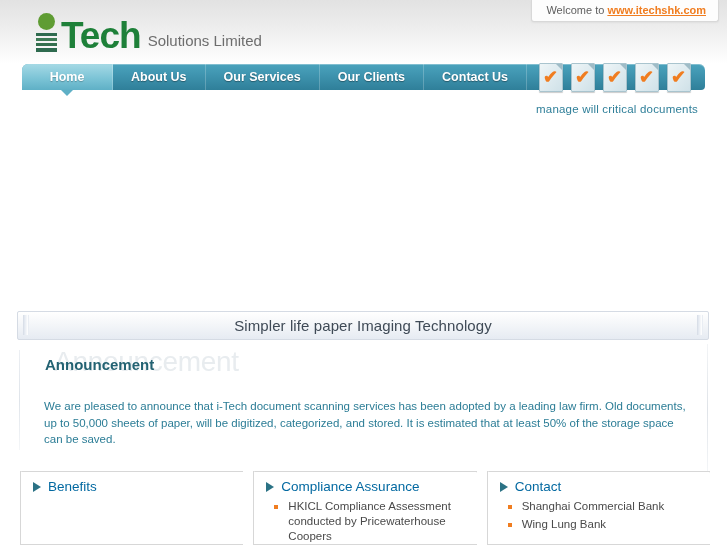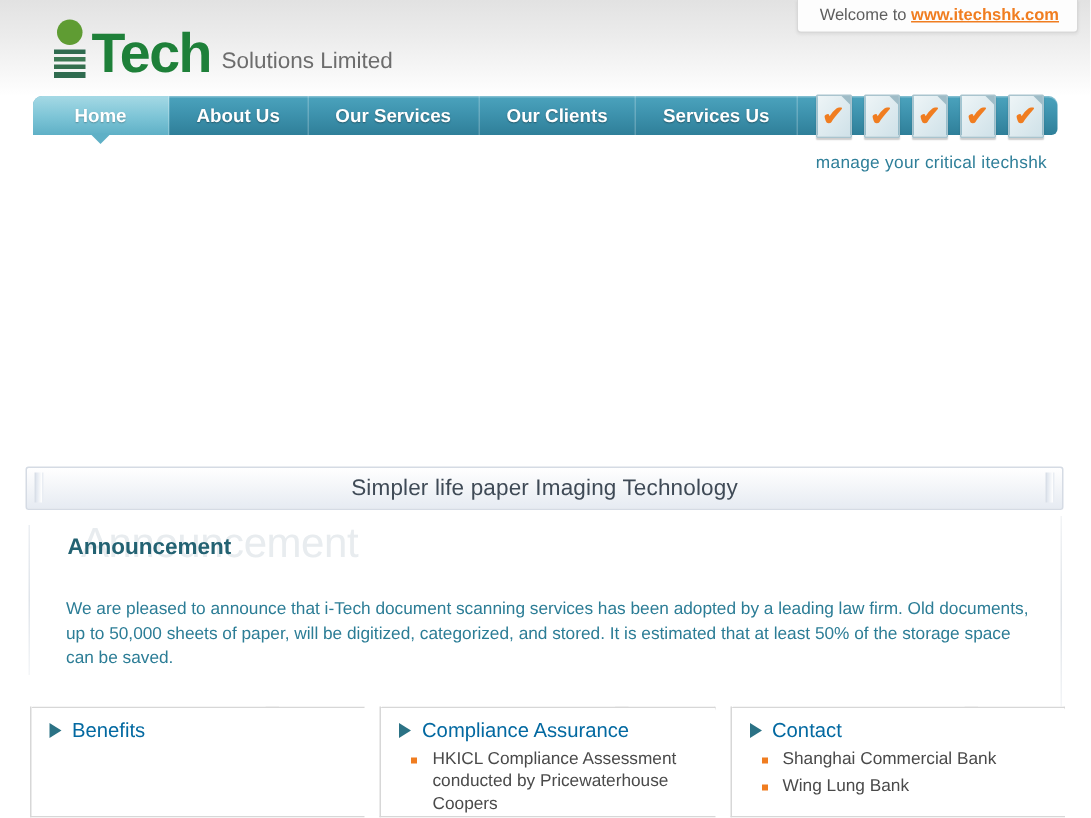--- a/index.html
+++ b/index.html
@@ -386,42 +386,42 @@
   </div>
   <div class="logo-tech">Tech</div>
   <div class="logo-sub">Solutions Limited</div>
 </div>
 
 <div class="nav">
   <div class="nav-item active first">Home</div>
   <div class="nav-item">About Us</div>
   <div class="nav-item">Our Services</div>
   <div class="nav-item">Our Clients</div>
-  <div class="nav-item">Services Us</div>
+  <div class="nav-item">Contact Us</div>
 
   <div class="nav-icons">
     <div class="doc-icon">
         <div class="doc-check">✔</div>
       </div>
     <div class="doc-icon">
         <div class="doc-check">✔</div>
       </div>
     <div class="doc-icon">
         <div class="doc-check">✔</div>
       </div>
     <div class="doc-icon">
         <div class="doc-check">✔</div>
       </div>
     <div class="doc-icon">
         <div class="doc-check">✔</div>
       </div>
   </div>
 </div>
 
-<div class="tagline">manage your critical itechshk</div>
+<div class="tagline">manage will critical documents</div>
 
 <div class="banner-area"></div>
 
 <div class="slogan-bar">
   <div class="slogan-text">Simpler life paper Imaging Technology</div>
 </div>
 
 <div class="announce">
   <div class="announce-left-line"></div>
   <div class="announce-ghost">Announcement</div>

